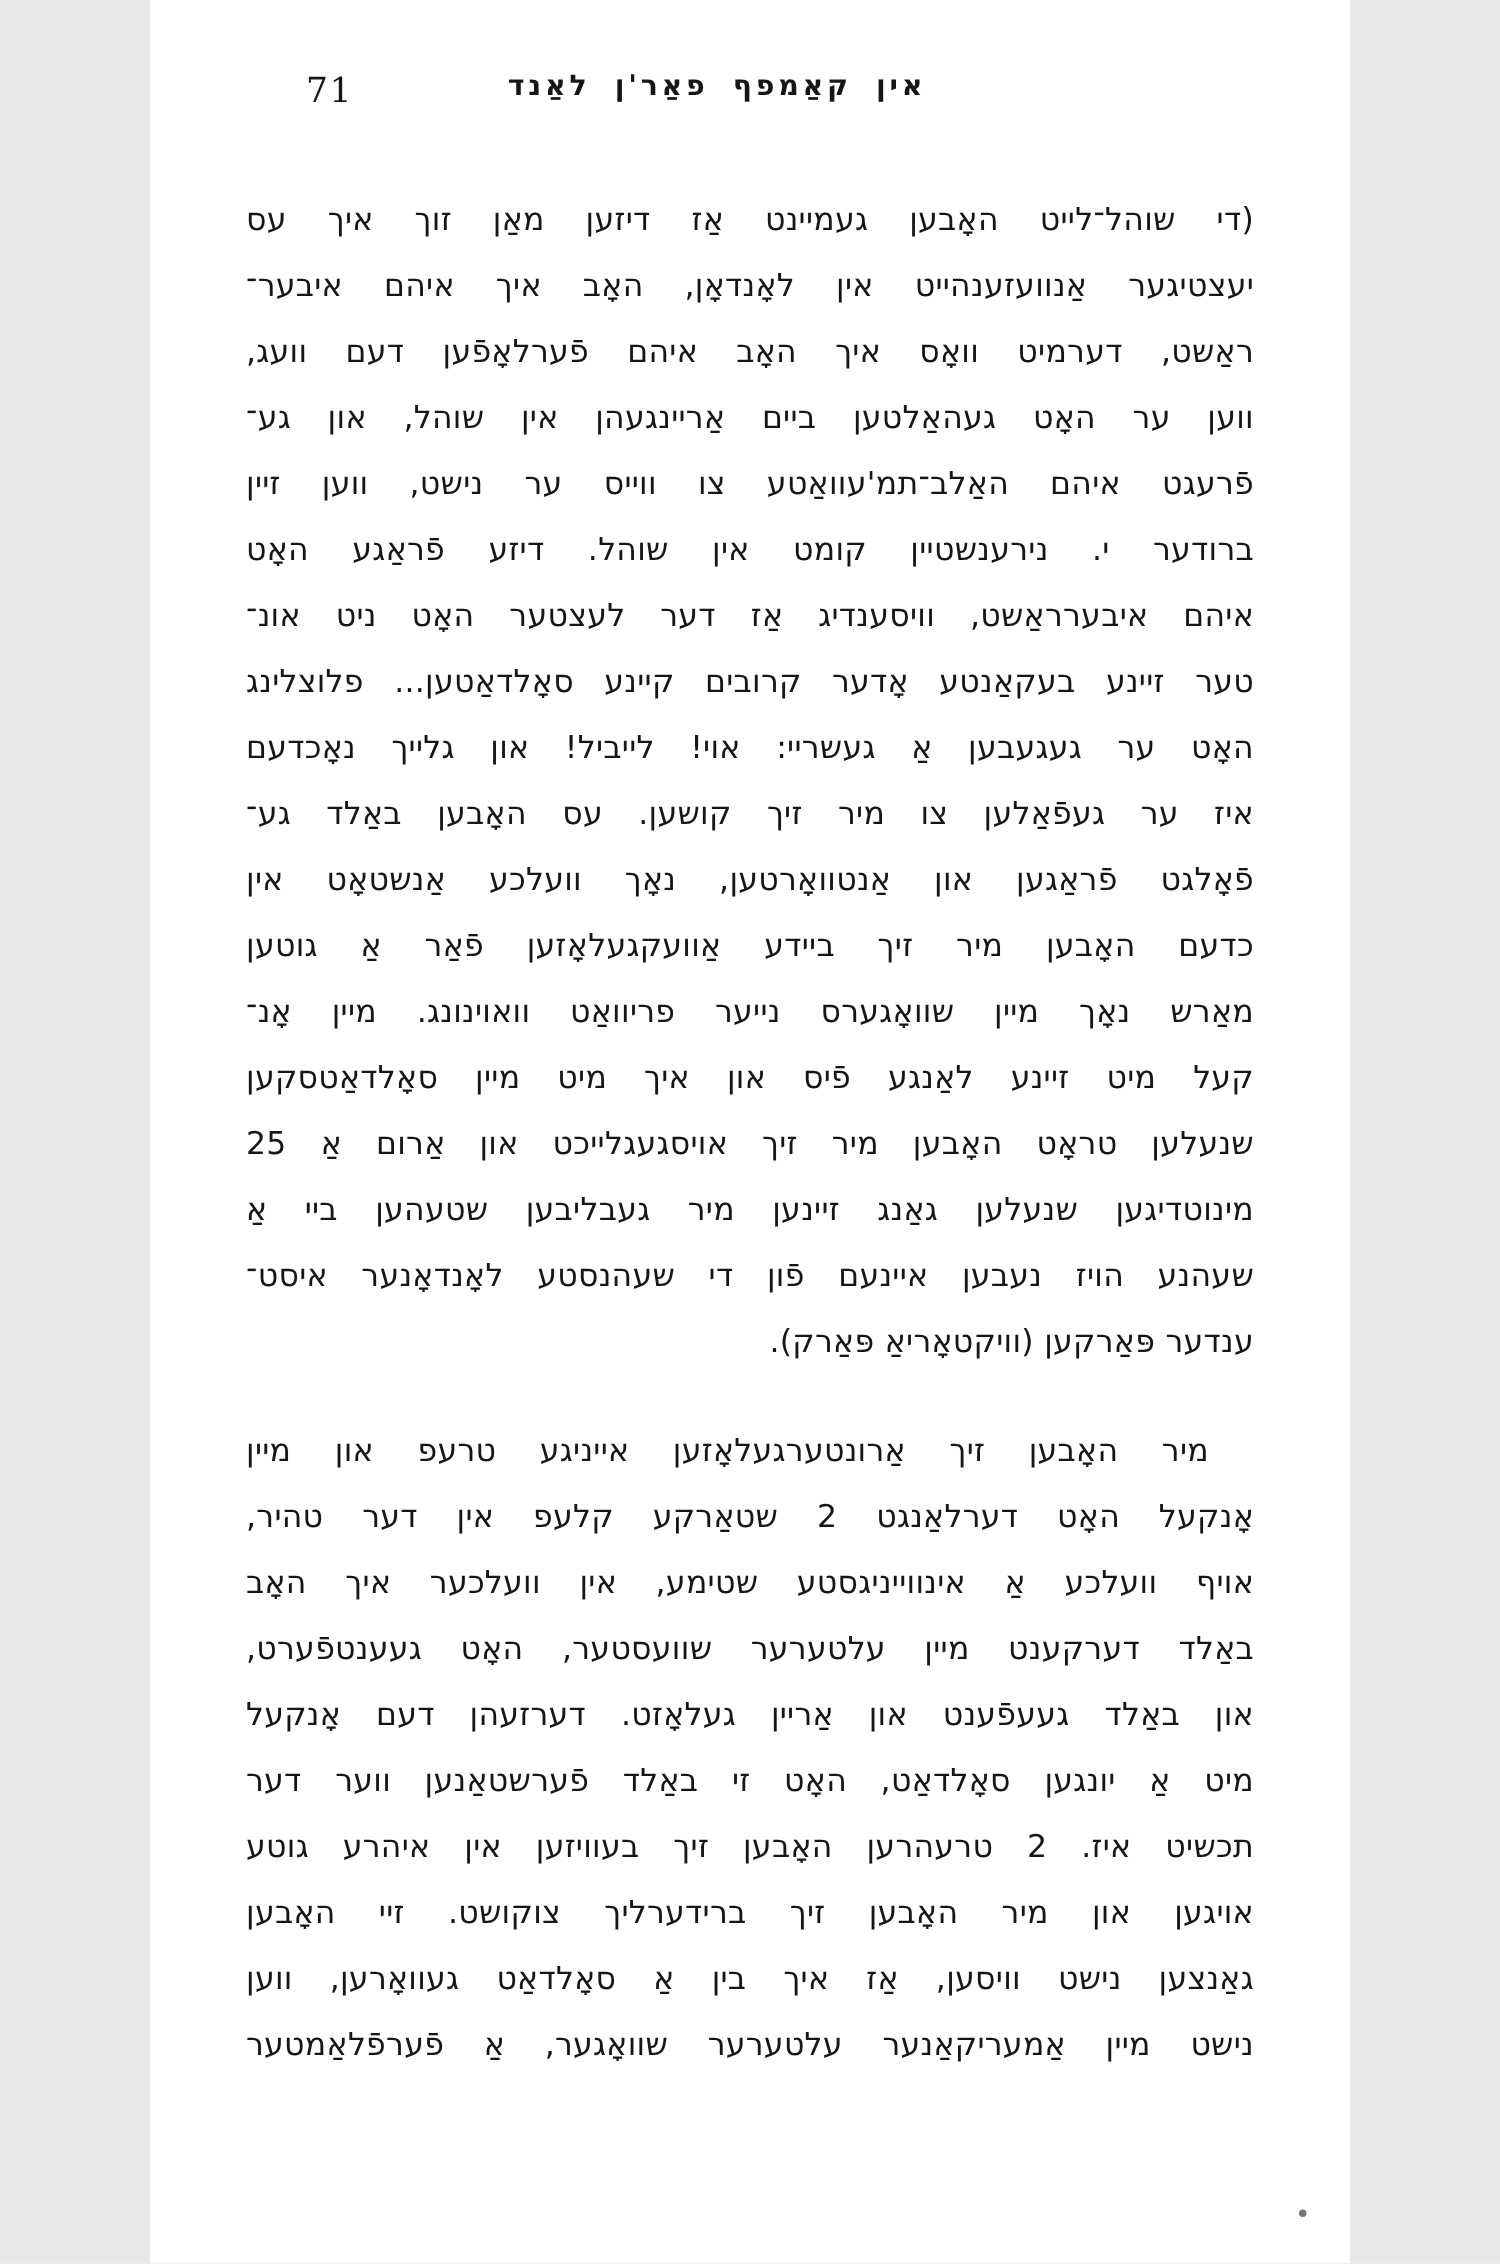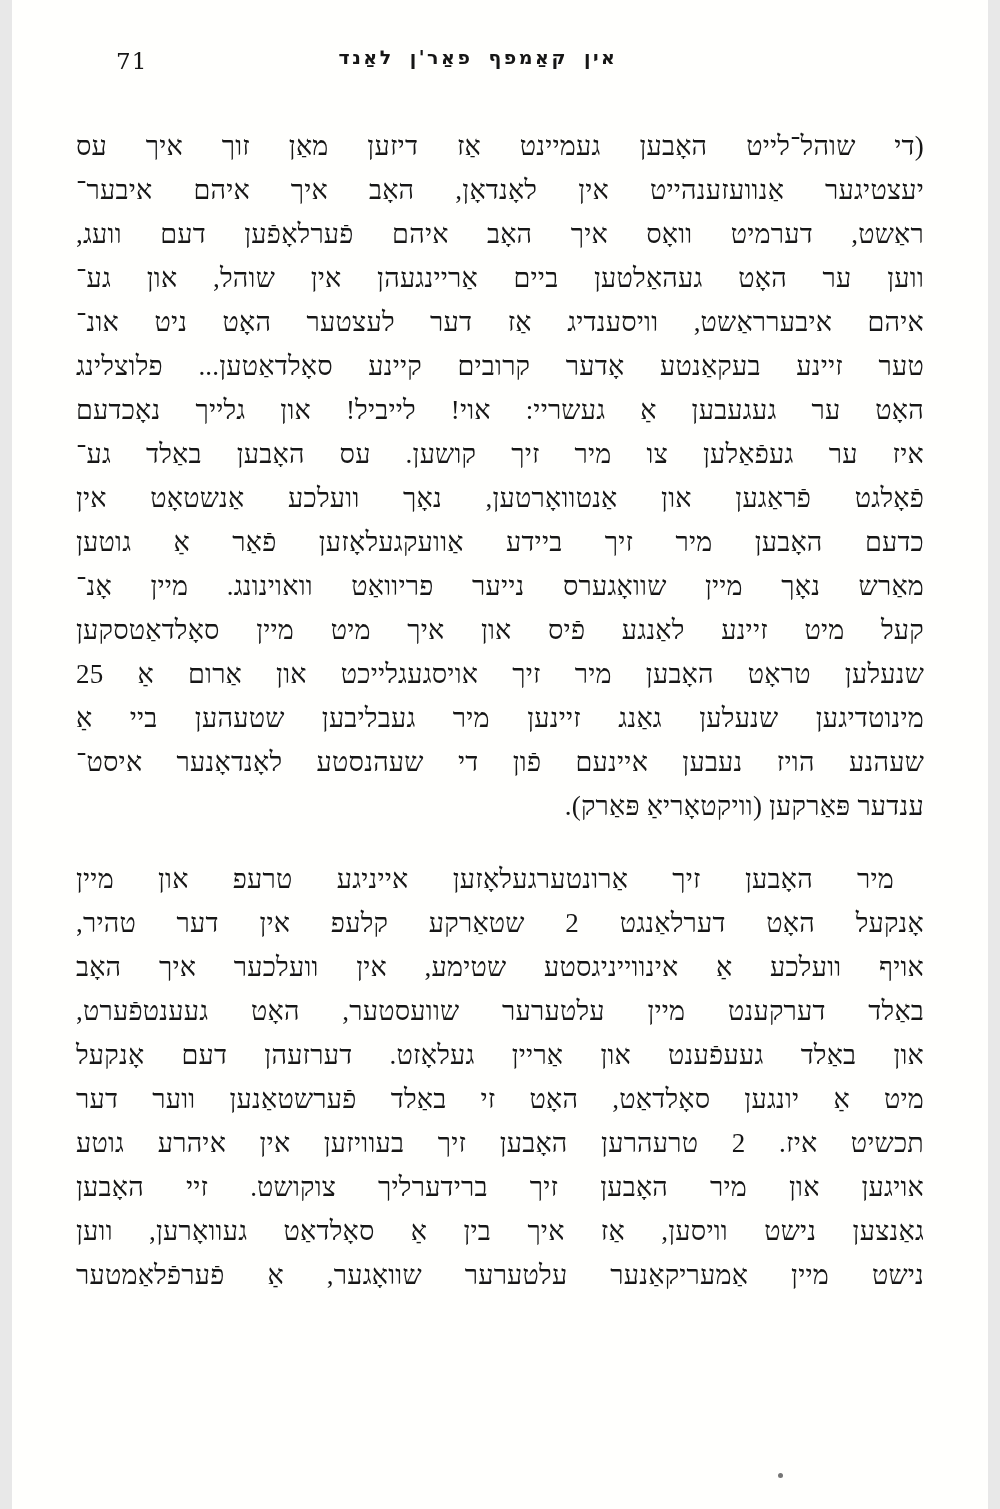--- a/index.html
+++ b/index.html
@@ -2,21 +2,21 @@
 <html lang="yi" dir="rtl"><head>
 <meta charset="utf-8">
 <style>
   html, body {
     margin: 0;
     padding: 0;
     background: #e8e8e8;
   }
   .page {
     position: relative;
-    width: 976px;
+    width: 800px;
     height: 1509px;
     margin: 0 auto;
     background: #fffffd;
     color: #161616;
     font-family: "DejaVu Sans", sans-serif;
     overflow: hidden;
   }
   
   .header-row {
     position: absolute;
@@ -49,28 +49,27 @@
   }
   
   .text-block {
     position: absolute;
     top: 124px;
     left: 64px;
     right: 64px;
     direction: rtl;
   }
   .line {
-    font-size: 27px;
+    font-size: 21px;
     line-height: 44px;
     height: 44px;
     text-align: justify;
     text-align-last: justify;
     white-space: nowrap;
     letter-spacing: 0.2px;
-    font-family: Liberation Serif, serif;
   }
   .line.para-end {
     text-align: right;
     text-align-last: right;
   }
   .line.para-start {
     text-indent: 30px;
     margin-top: 29px;
   }
   
@@ -95,20 +94,22 @@
     <div class="running-title">אין קאַמפף פאַר'ן לאַנד</div>
   </div>
 
   <div class="text-block">
 
     <div>
       <div class="line">(די שוהל־לייט האָבען געמיינט אַז דיזען מאַן זוך איך עס</div>
       <div class="line">יעצטיגער אַנוועזענהייט אין לאָנדאָן, האָב איך איהם איבער־</div>
       <div class="line">ראַשט, דערמיט וואָס איך האָב איהם פֿערלאָפֿען דעם וועג,</div>
       <div class="line">ווען ער האָט געהאַלטען ביים אַריינגעהן אין שוהל, און גע־</div>
+      <div class="line">פֿרעגט איהם האַלב־תמ'עוואַטע צו ווייס ער נישט, ווען זיין</div>
+      <div class="line">ברודער י. נירענשטיין קומט אין שוהל. דיזע פֿראַגע האָט</div>
       <div class="line">איהם איבערראַשט, וויסענדיג אַז דער לעצטער האָט ניט אונ־</div>
       <div class="line">טער זיינע בעקאַנטע אָדער קרובים קיינע סאָלדאַטען... פלוצלינג</div>
       <div class="line">האָט ער געגעבען אַ געשריי: אוי! לייביל! און גלייך נאָכדעם</div>
       <div class="line">איז ער געפֿאַלען צו מיר זיך קושען. עס האָבען באַלד גע־</div>
       <div class="line">פֿאָלגט פֿראַגען און אַנטוואָרטען, נאָך וועלכע אַנשטאָט אין</div>
       <div class="line">כדעם האָבען מיר זיך ביידע אַוועקגעלאָזען פֿאַר אַ גוטען</div>
       <div class="line">מאַרש נאָך מיין שוואָגערס נייער פריוואַט וואוינונג. מיין אָנ־</div>
       <div class="line">קעל מיט זיינע לאַנגע פֿיס און איך מיט מיין סאָלדאַטסקען</div>
       <div class="line">שנעלען טראָט האָבען מיר זיך אויסגעגלייכט און אַרום אַ 25</div>
       <div class="line">מינוטדיגען שנעלען גאַנג זיינען מיר געבליבען שטעהען ביי אַ</div>

